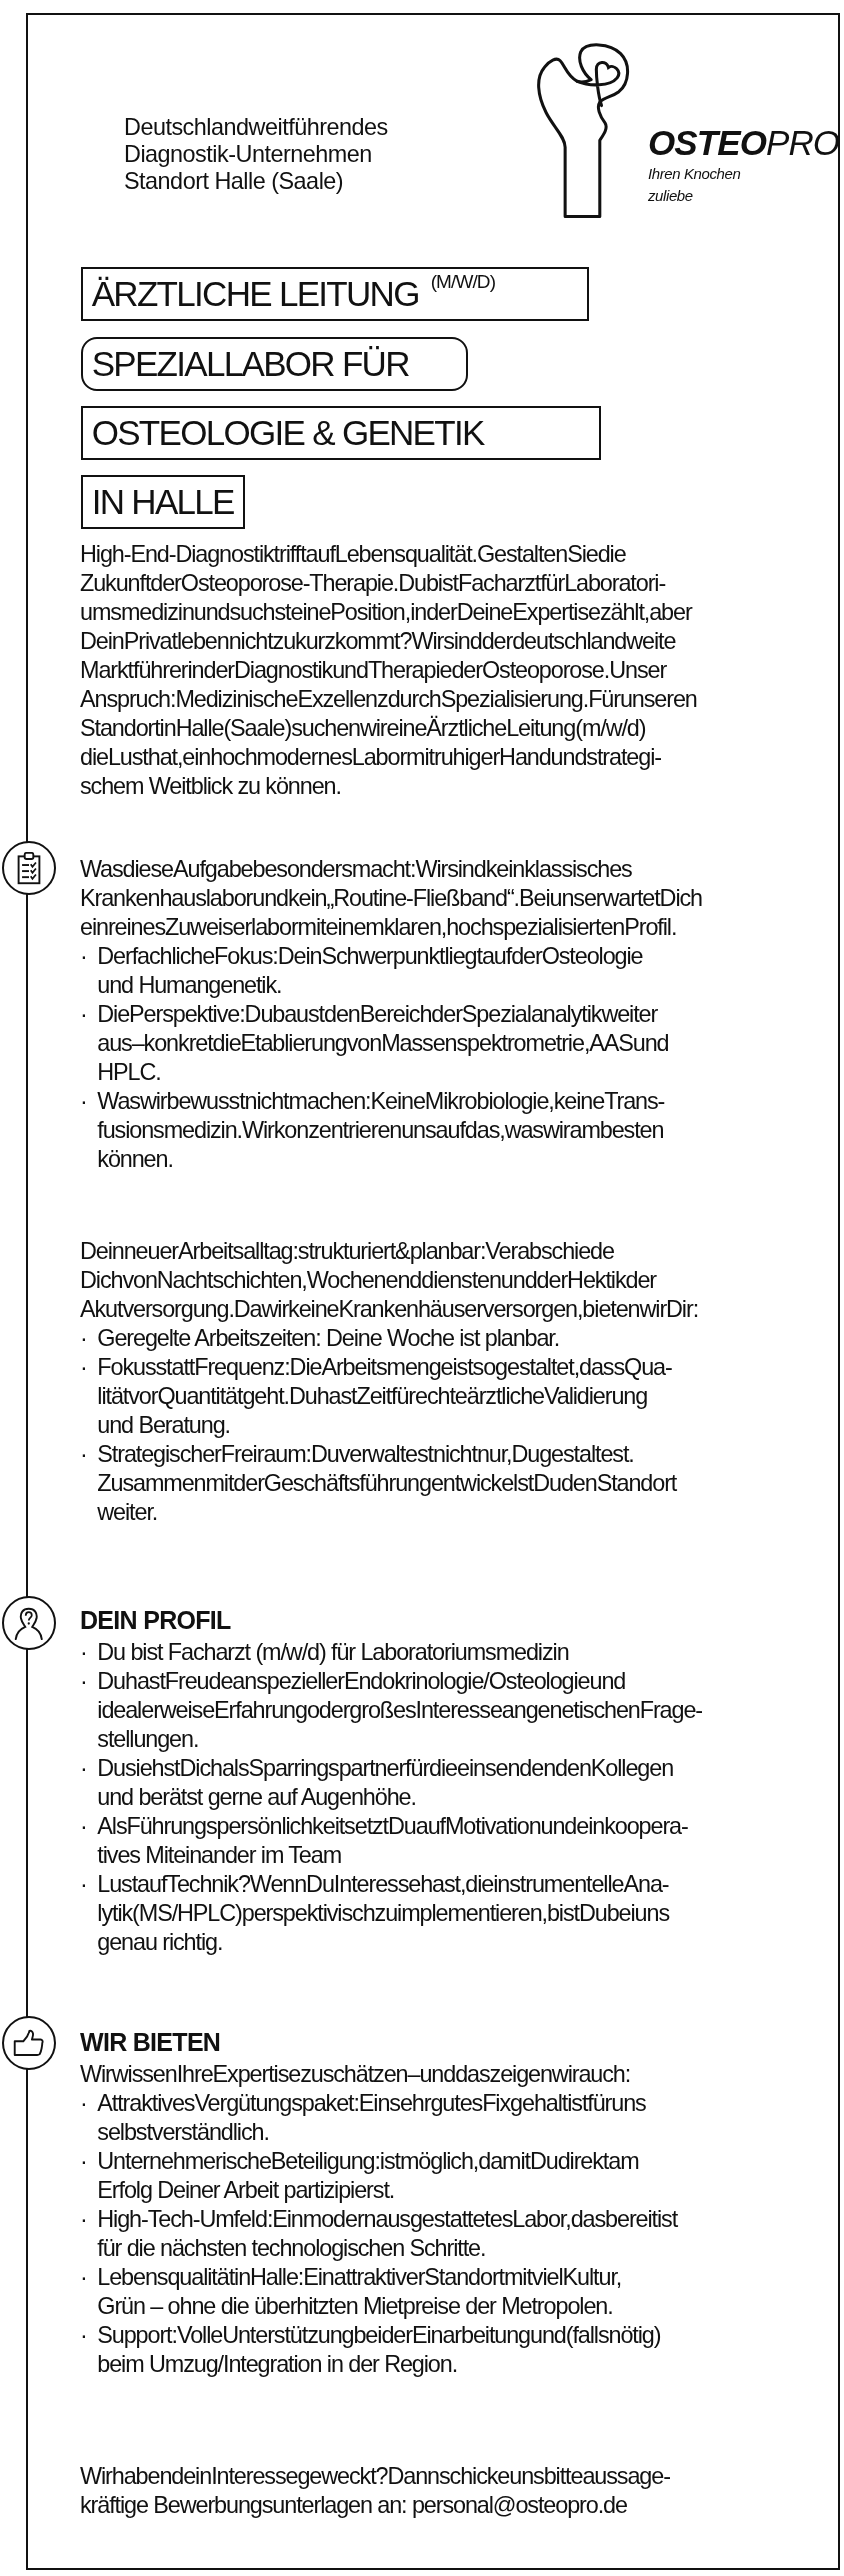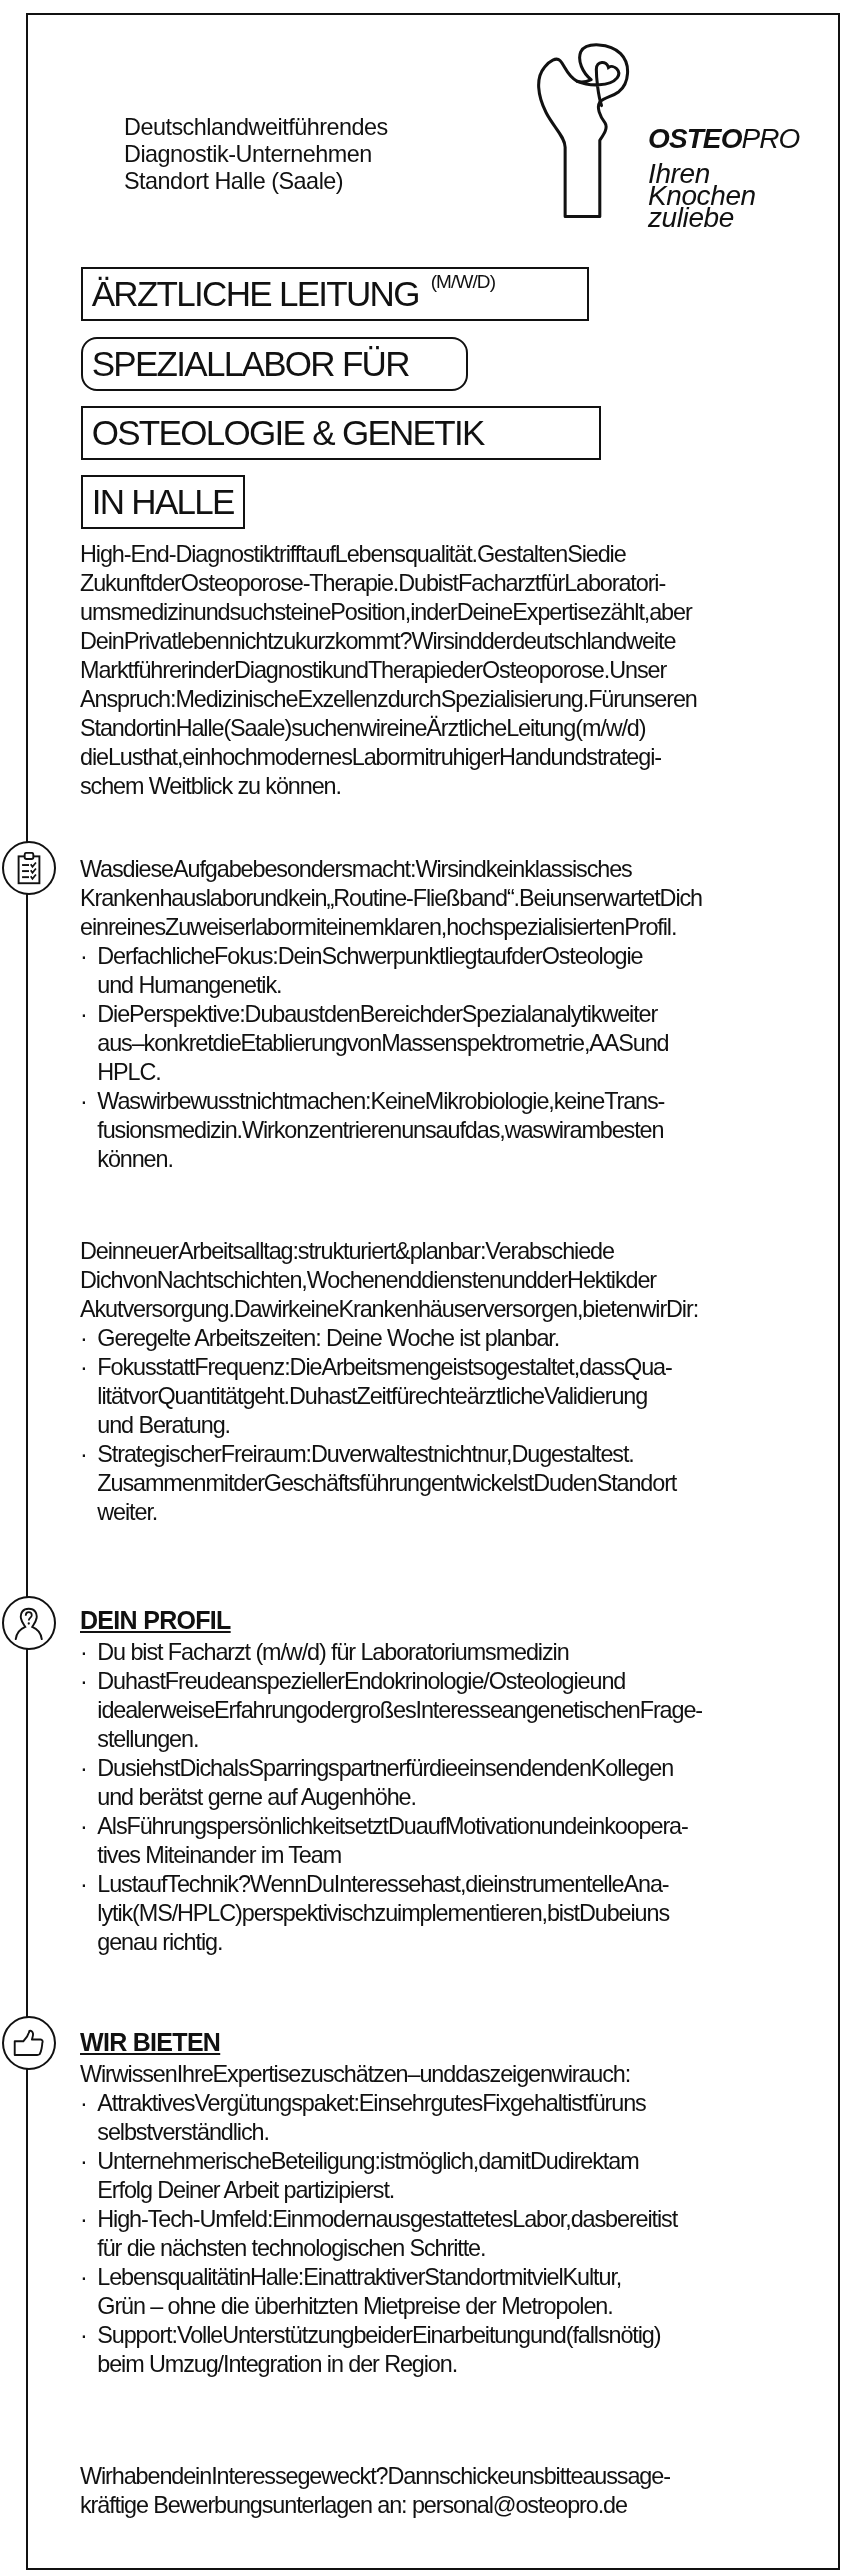--- a/index.html
+++ b/index.html
@@ -7,37 +7,37 @@
          font-family:"Liberation Sans", sans-serif; color:#111111; }
   .frame { position:absolute; left:26px; top:13px; width:814px; height:2557px;
            border:2.6px solid #111111; box-sizing:border-box; }
 
   .company { position:absolute; left:80px; top:114px; font-size:23.4px; line-height:27px;
              letter-spacing:-0.5px;margin-left:44px; }
   .company div { white-space:nowrap; }
 
   .logo { position:absolute; left:520px; top:43px; width:286px; height:182px; }
   .logo svg { position:absolute; left:7px; top:0; }
-  .brand { position:absolute; left:128px; top:80px; font-size:28px; font-style:italic;
+  .brand { position:absolute; left:128px; top:80px; font-size:35px; font-style:italic;
            letter-spacing:-0.9px; white-space:nowrap; }
   .brand b { font-weight:700; }
   .brand span.pro { font-weight:400; }
-  .slogan { position:absolute; left:128px; top:120px; font-size:28px; font-style:italic;
+  .slogan { position:absolute; left:128px; top:120px; font-size:15px; font-style:italic;
             line-height:22px; letter-spacing:-0.4px; }
 
   .tbox { position:absolute; left:81px; height:54px; border:2.6px solid #111111;
           box-sizing:border-box; font-size:35px; line-height:50px; padding-left:8.7px;
           white-space:nowrap; letter-spacing:-1.7px; transform-origin:left; }
   .tbox sup { font-size:19px; vertical-align:top; line-height:26px; letter-spacing:-0.9px; margin-left:12px; }
 
   .lines { position:absolute; left:80px; width:724px; font-size:23.4px; line-height:29px; }
   .ln { white-space:nowrap; height:29px; transform-origin:left center; letter-spacing:-1.1px; }
   .ln.ind { padding-left:17.3px; position:relative; }
   .ln .dot { position:absolute; left:0; top:0; }
-  .heading { font-weight:700; font-size:25px; letter-spacing:-0.7px; height:36px; line-height:36px;text-decoration:underline; }
+  .heading { font-weight:700; font-size:25px; letter-spacing:-0.7px; height:36px; line-height:36px; }
 
   .icon-badge { position:absolute; left:1.7px; width:54px; height:54px; border:2.2px solid #111111;
                 border-radius:50%; background:#ffffff; box-sizing:border-box;
                 display:flex; align-items:center; justify-content:center; }
 </style>
 </head>
 <body>
 
 <div class="frame"></div>
 

